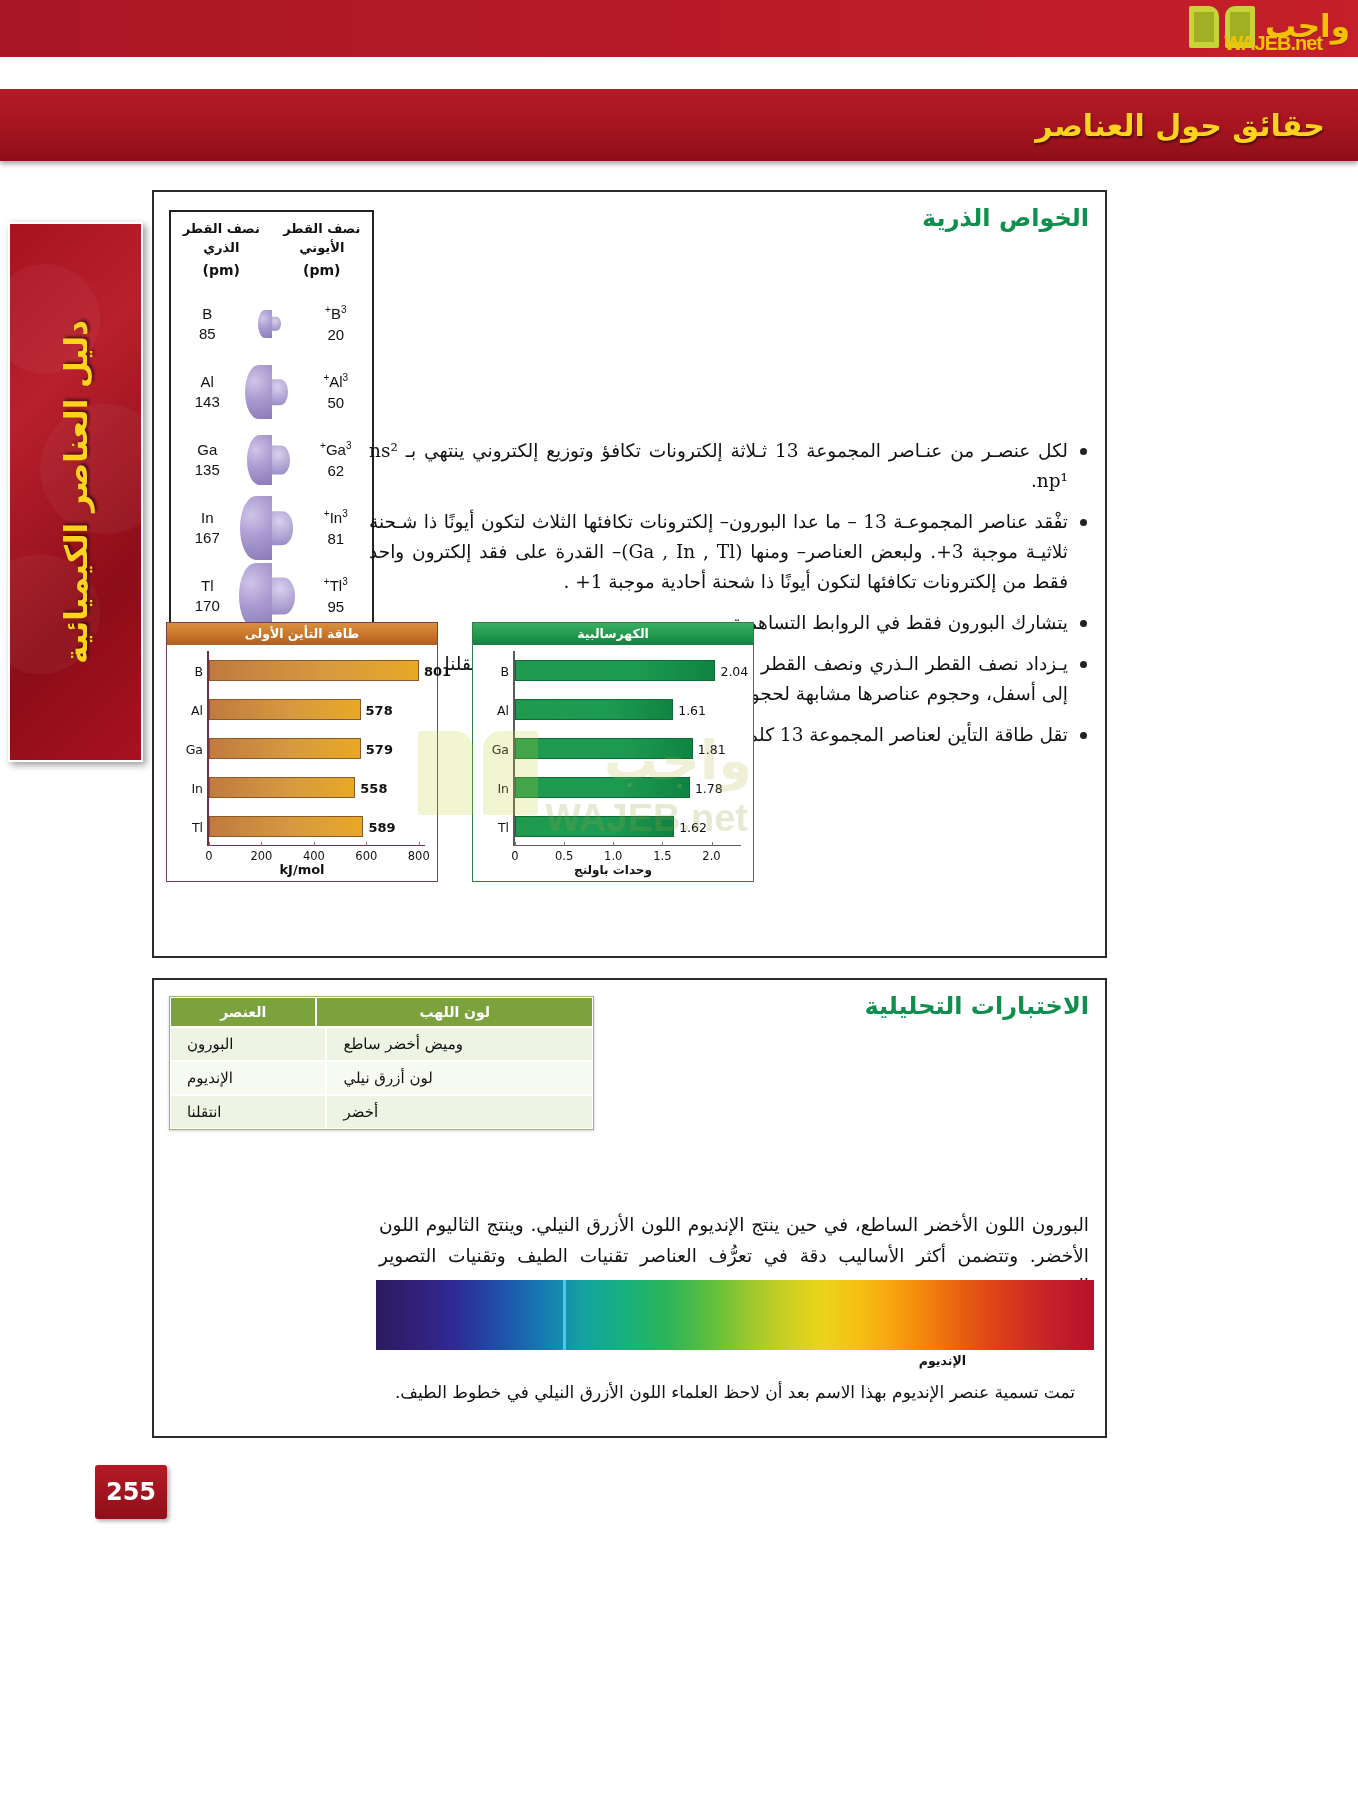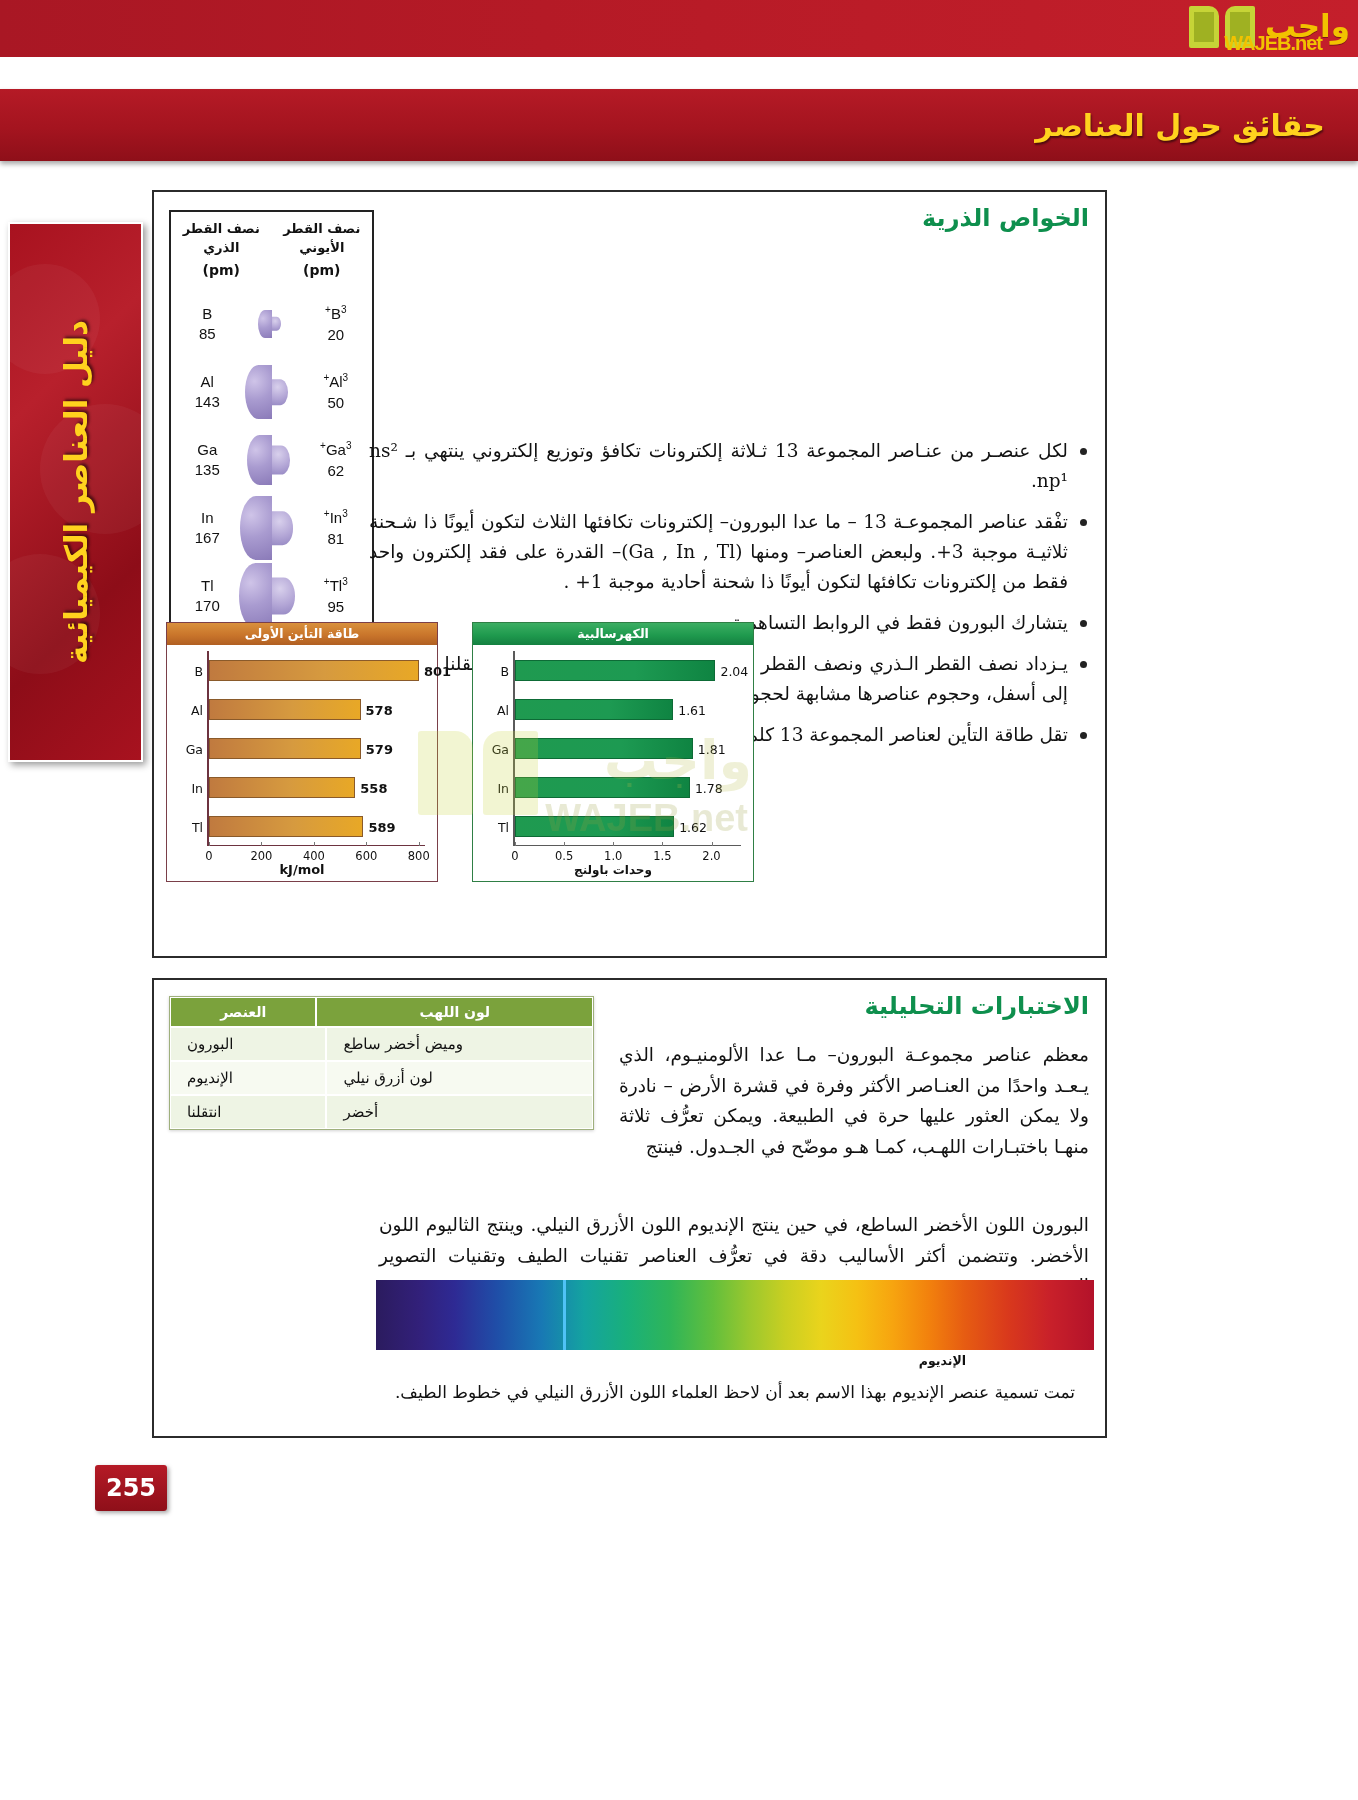--- a/index.html
+++ b/index.html
@@ -245,21 +245,21 @@
     margin-top:3px; font-size:12.5px; font-weight:bold; color:#111;
     padding-right:128px; direction:rtl;
   }
   .spec-caption{
     margin-top:14px; font-size:17px; color:#111; text-align:center;
     font-family:"DejaVu Serif","Liberation Serif",serif;
   }
 
   
   .pageno{
-    position:absolute; left:95px; top:1465px; width:72px; height:46px;
+    position:absolute; left:95px; top:1465px; width:72px; height:54px;
     background:linear-gradient(180deg,#b51a26,#8e0f19);
     color:#fff; font-size:24px; font-weight:bold;
     display:flex; align-items:center; justify-content:center;
     border-radius:3px; box-shadow:2px 2px 4px rgba(0,0,0,.35);
   }
 
   
   .wm{
     position:absolute; left:398px; top:725px; width:360px; height:160px;
     opacity:.22; pointer-events:none; z-index:5;
@@ -543,21 +543,20 @@
           <div class="c1">لون أزرق نيلي</div>
           <div class="c2">الإنديوم</div>
         </div>
         <div class="flame-row odd">
           <div class="c1">أخضر</div>
           <div class="c2">انتقلنا</div>
         </div>
       </div>
   </div>
 
-  <div class="para" id="para-a">معظم عناصر مجموعـة البورون– مـا عدا الألومنيـوم، الذي يـعـد واحدًا من العنـاصر الأكثر وفرة في قشرة الأرض – نادرة ولا يمكن العثور عليها حرة في الطبيعة. ويمكن تعرُّف ثلاثة منهـا باختبـارات اللهـب، كمـا هـو موضّح في الجـدول. فينتج</div>
   <div class="para" id="para-b">البورون اللون الأخضر الساطع، في حين ينتج الإنديوم اللون الأزرق النيلي. وينتج الثاليوم اللون الأخضر. وتتضمن أكثر الأساليب دقة في تعرُّف العناصر تقنيات الطيف وتقنيات التصوير المتقدمة.</div>
 
   <div class="spectrum-wrap">
     <div class="spectrum">
       <div class="line"></div>
     </div>
     <div class="spec-label">الإنديوم</div>
     <div class="spec-caption">تمت تسمية عنصر الإنديوم بهذا الاسم بعد أن لاحظ العلماء اللون الأزرق النيلي في خطوط الطيف.</div>
   </div>
 </div>

